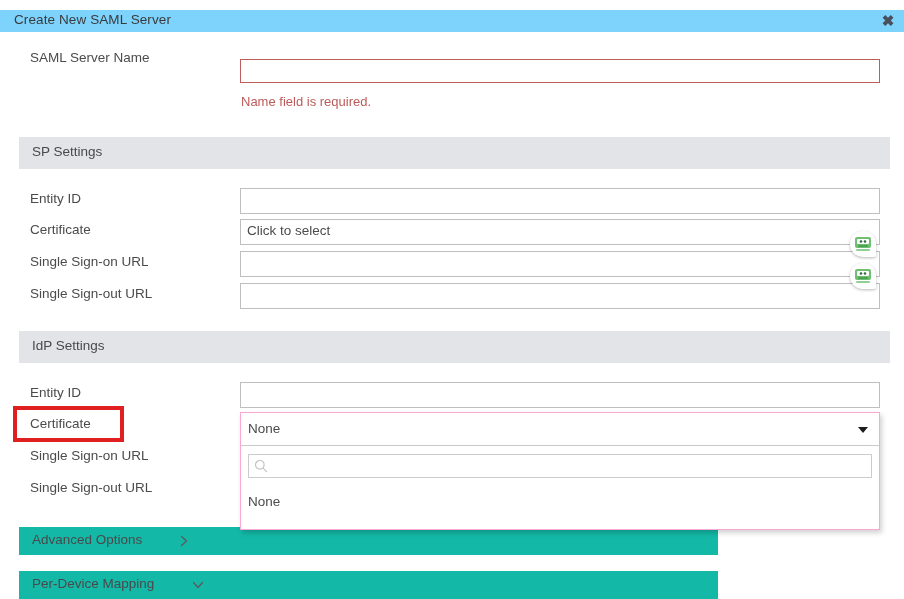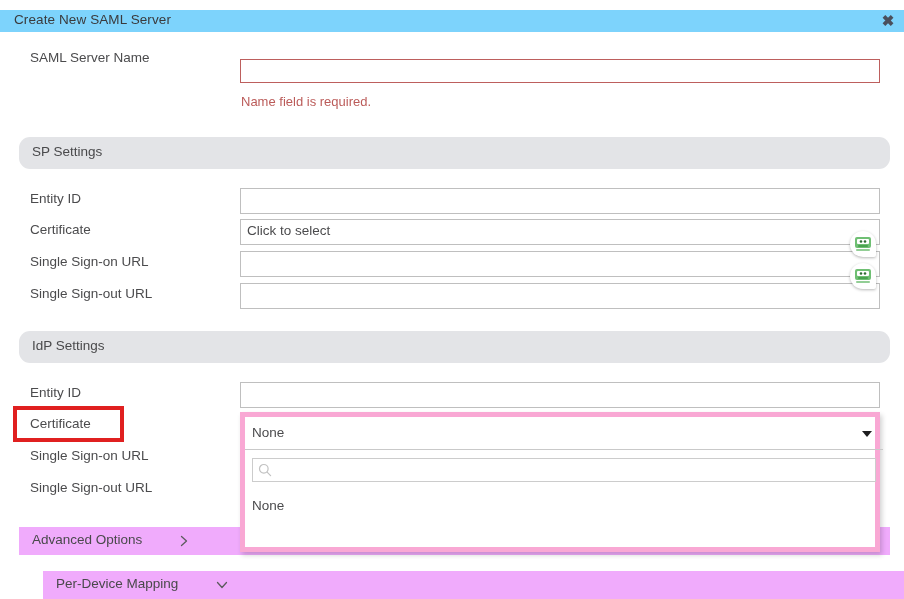--- a/index.html
+++ b/index.html
@@ -81,37 +81,36 @@
     white-space: nowrap;
   }
 
   
   .section-band {
     position: absolute;
     left: 19px;
     width: 871px;
     height: 32px;
     background: #e3e4e7;
-    border-radius: 11px;
   }
   .section-band .band-text {
     position: absolute;
     left: 13px; top: 7px;
     font-size: 13.5px;
     color: #49494b;
     white-space: nowrap;
   }
 
   
   .collapse-band {
     position: absolute;
     left: 19px;
-    width: 871px;
+    width: 699px;
     height: 28px;
-    background: #f0abfc;
+    background: #14b8a6;
     cursor: pointer;
   }
   .collapse-band .band-text {
     position: absolute;
     left: 13px; top: 5px;
     font-size: 13.5px;
     color: #49494b;
     white-space: nowrap;
   }
   .chev {
@@ -132,23 +131,23 @@
   }
   .autofill svg {
     position: absolute;
     left: 4px; top: 4px;
   }
 
   
   .dropdown {
     position: absolute;
     left: 240px; top: 412px;
-    width: 640px; height: 140px;
-    background: #ffffff;
-    border: 5px solid #f9a8d4;
+    width: 640px; height: 118px;
+    background: #ffffff;
+    border: 1px solid #f9a8d4;
     box-shadow: 2px 3px 5px rgba(0,0,0,.18);
     z-index: 40;
     text-decoration: underline;
   }
   .dd-value {
     position: absolute;
     left: 0; top: 0;
     width: 638px; height: 33px;
     border-bottom: 1px solid #c9c9c9;
     cursor: pointer;
@@ -312,21 +311,21 @@
 
   <div class="collapse-band" style="top:527px;">
     <div class="band-text">Advanced Options</div>
     <div class="chev" style="left:158px;">
       <svg width="14" height="14" viewBox="0 0 14 14" aria-hidden="true">
         <polyline points="4.5,2.5 9.5,7 4.5,11.5" fill="none" stroke="#5b5b5d" stroke-width="1.3" stroke-linecap="round" stroke-linejoin="round"></polyline>
       </svg>
     </div>
   </div>
 
-  <div class="collapse-band" style="top:571px;margin-left:24px;">
+  <div class="collapse-band" style="top:571px;">
     <div class="band-text">Per-Device Mapping</div>
     <div class="chev" style="left:172px;">
       <svg width="14" height="14" viewBox="0 0 14 14" aria-hidden="true">
         <polyline points="2.5,4.5 7,9.5 11.5,4.5" fill="none" stroke="#5b5b5d" stroke-width="1.3" stroke-linecap="round" stroke-linejoin="round"></polyline>
       </svg>
     </div>
   </div>
 
 </div>
 

